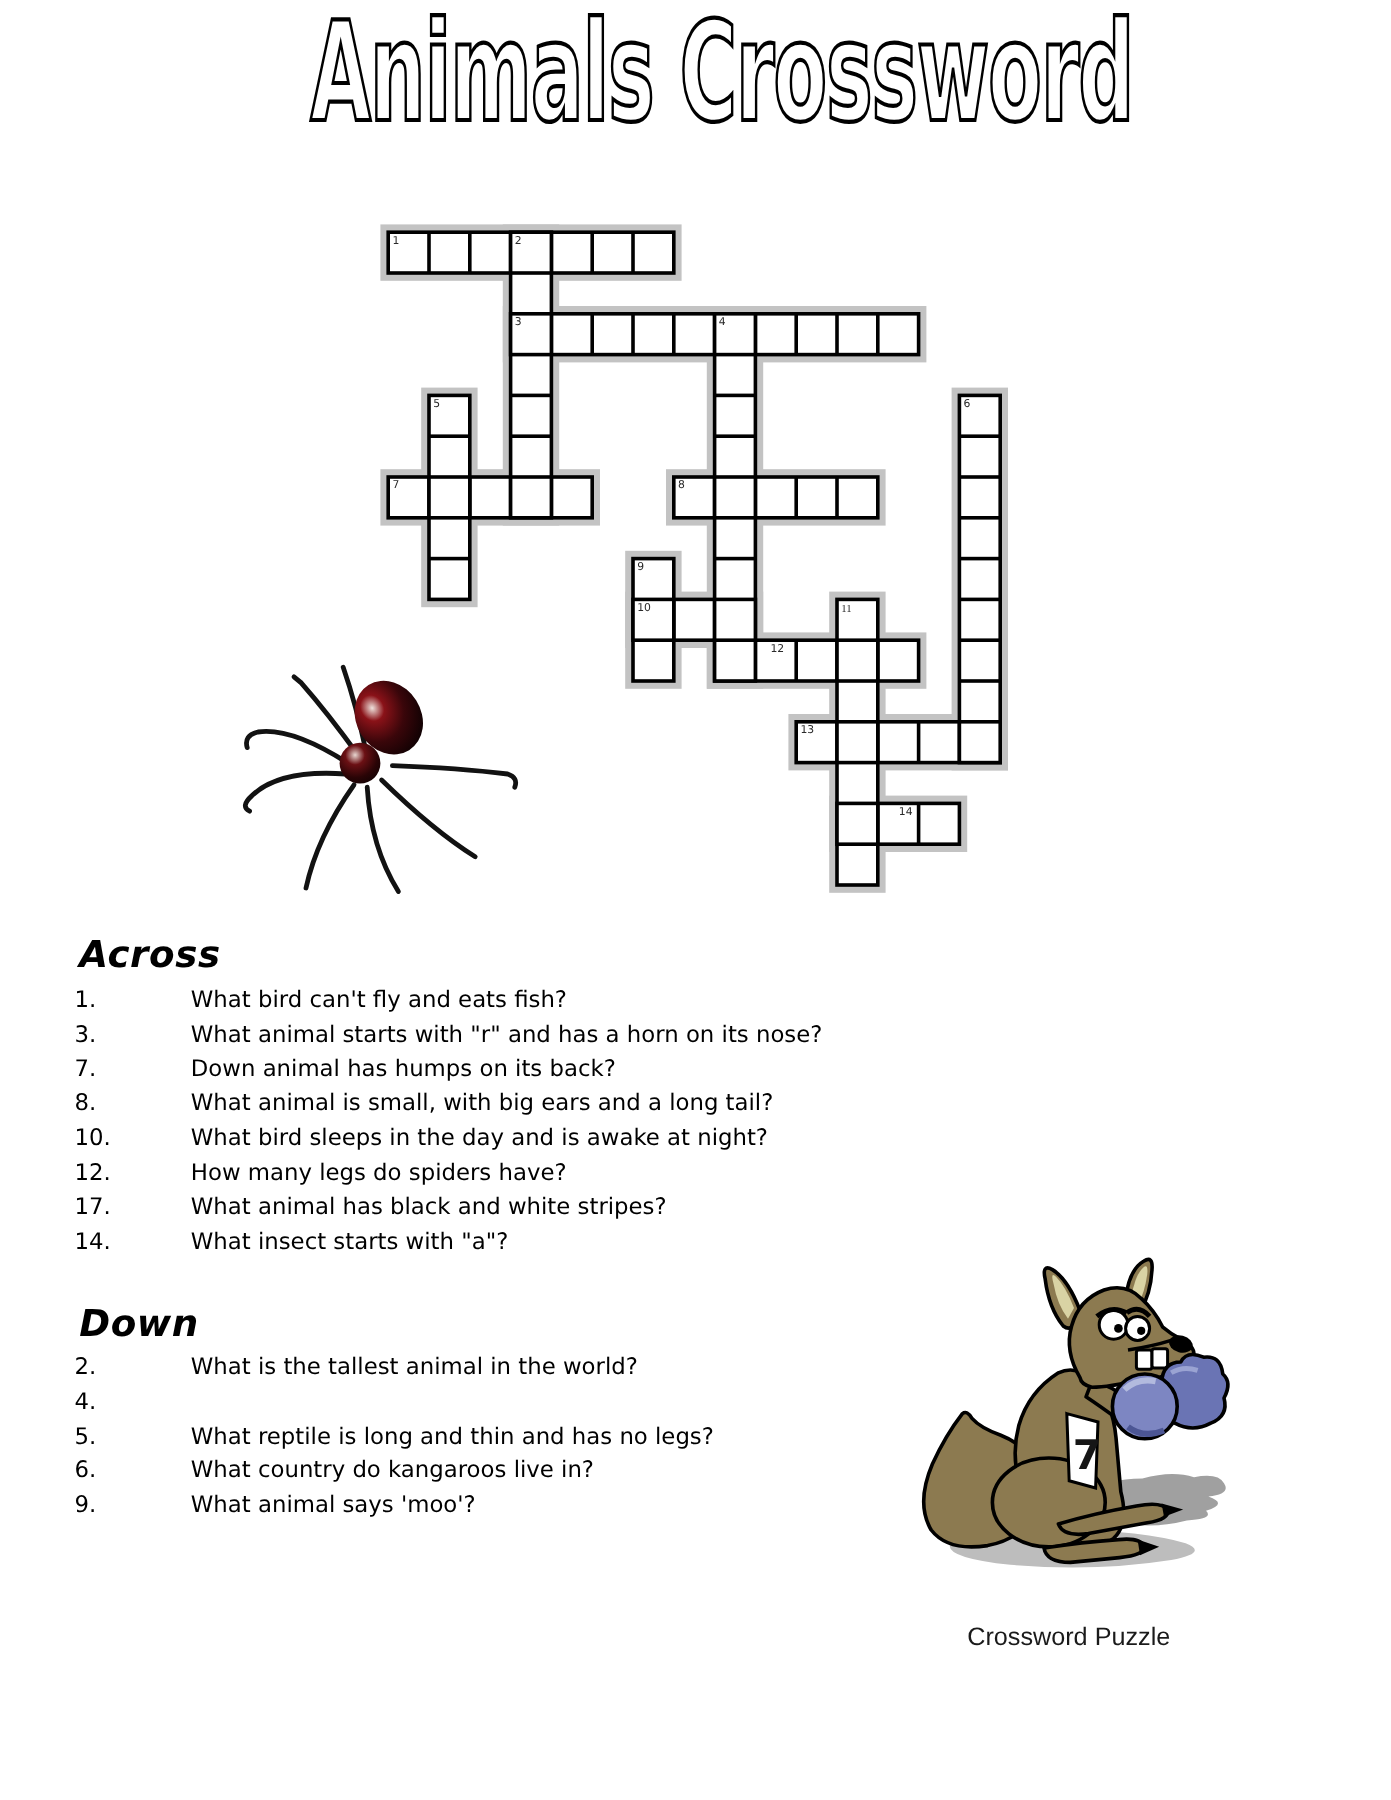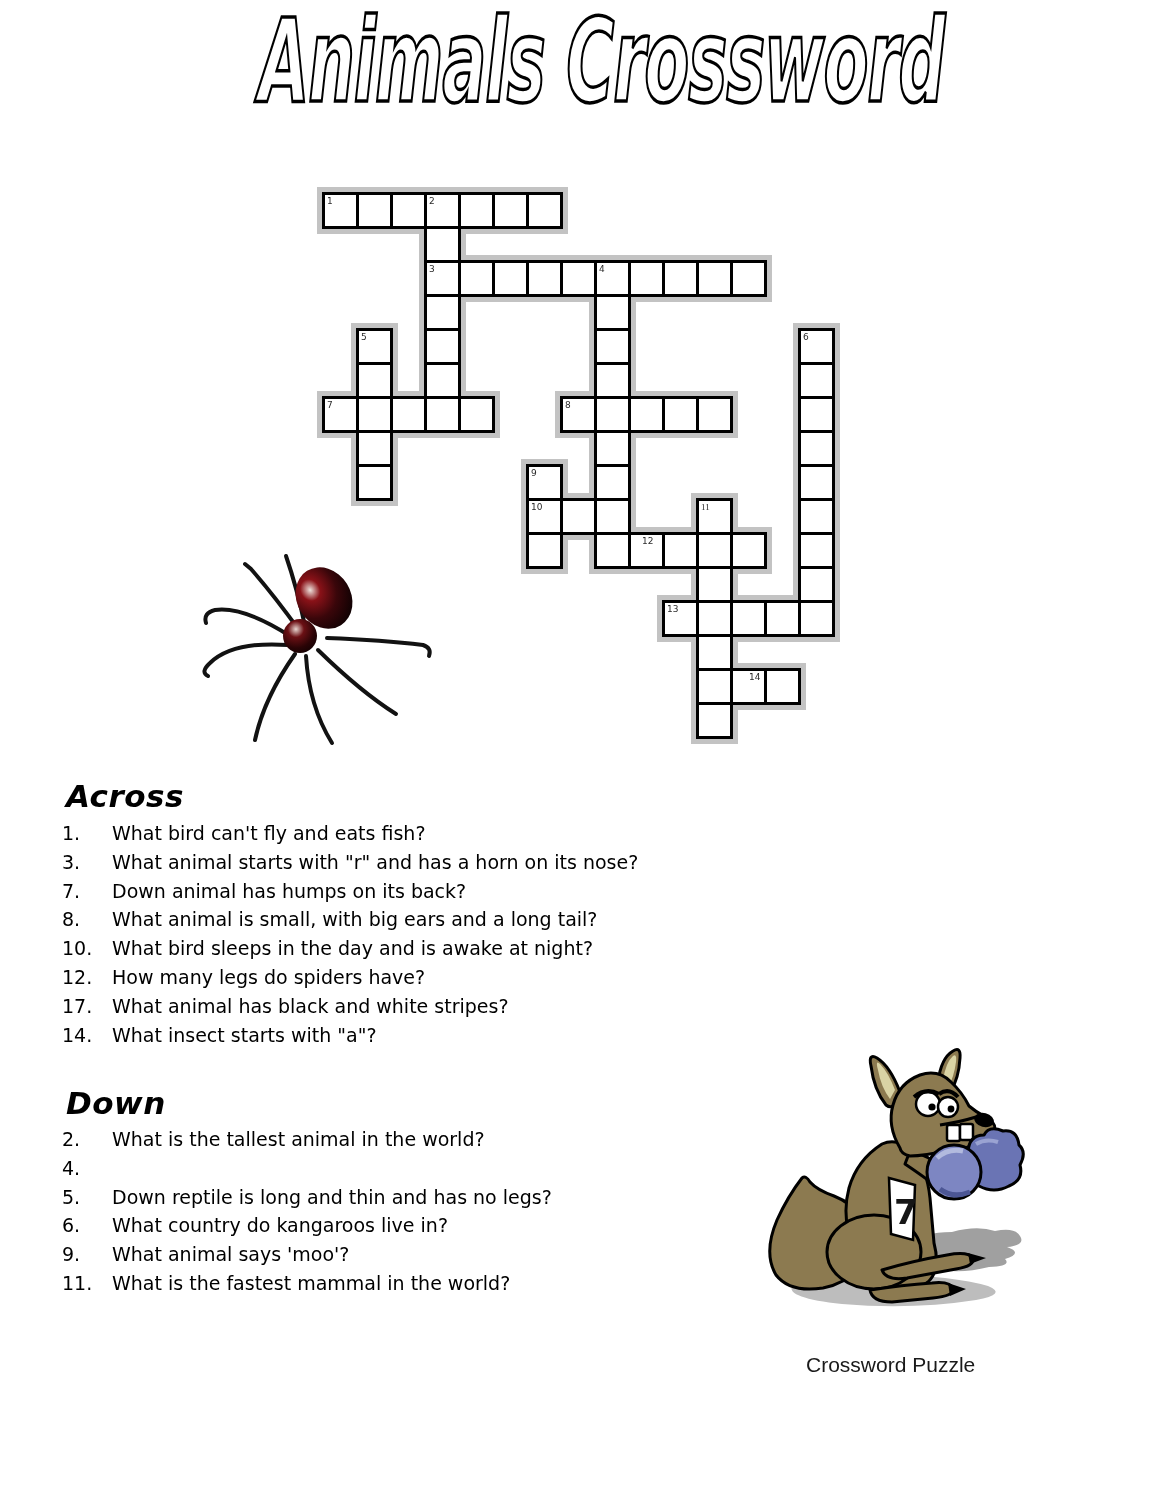--- a/index.html
+++ b/index.html
@@ -1,38 +1,38 @@
 <!DOCTYPE html>
 <html><head>
 <meta charset="utf-8">
 <style>
   html,body{margin:0;padding:0;background:#fff;}
   body{width:1159px;height:1500px;position:relative;font-family:"DejaVu Sans",sans-serif;overflow:hidden;}
   .page{position:absolute;left:0;top:0;width:1159px;height:1500px;background:#ffffff;}
 
   
-  .title-wrap{position:absolute;top:4px;left:0;width:1159px;text-align:right;font-style:italic;}
+  .title-wrap{position:absolute;top:4px;left:0;width:1159px;text-align:right;}
   .title{display:inline-block;margin:0;font-size:115px;line-height:1;font-weight:bold;
          color:#ffffff;-webkit-text-stroke:3.5px #000;letter-spacing:-2px;
          transform:scaleX(0.57);transform-origin:center top;white-space:nowrap;}
 
   
   #grid{position:absolute;left:0;top:0;width:1159px;height:1500px;pointer-events:none;}
   #grid *{pointer-events:auto;}
   .word-shadow{position:absolute;background:#c3c3c3;}
   .word-block{position:absolute;background:#000;display:grid;gap:3px;padding:3px;box-sizing:border-box;}
   .cell{background:#ffffff;}
   .cell-num{position:absolute;font-size:9px;line-height:9px;color:#2a2a2a;font-family:"DejaVu Sans",sans-serif;}
 
   
   .section-heading{position:absolute;margin:0;font-size:31px;font-weight:bold;color:#000;letter-spacing:0.5px;font-style:italic;}
   .clues{position:absolute;}
   .clue{display:flex;height:28.8px;align-items:flex-start;font-size:19px;color:#000;}
   .clue-num{width:50px;flex:none;}
-  .clue-text{white-space:nowrap;}
+  .clue-text{white-space:nowrap;margin-left:47px;}
 
   .footer-caption{position:absolute;left:806px;top:1353px;font-size:21px;color:#1a1a1a;
                   font-family:"Liberation Sans",sans-serif;}
 
   svg{position:absolute;overflow:visible;}
 </style>
 </head>
 <body>
 
 <div class="page">
@@ -257,33 +257,29 @@
     <div id="down-clues" class="clues" style="left:62px;top:1128px">
         <div class="clue">
           <span class="clue-num">2.</span>
           <span class="clue-text">What is the tallest animal in the world?</span>
         </div>
         <div class="clue">
           <span class="clue-num">4.</span>
         </div>
         <div class="clue">
           <span class="clue-num">5.</span>
-          <span class="clue-text">Down reptile is long and thin and has no legs?</span>
+          <span class="clue-text">What reptile is long and thin and has no legs?</span>
         </div>
         <div class="clue">
           <span class="clue-num">6.</span>
           <span class="clue-text">What country do kangaroos live in?</span>
         </div>
         <div class="clue">
           <span class="clue-num">9.</span>
           <span class="clue-text">What animal says 'moo'?</span>
-        </div>
-        <div class="clue">
-          <span class="clue-num">11.</span>
-          <span class="clue-text">What is the fastest mammal in the world?</span>
         </div>
       </div>
   </section>
 
   <svg style="left:762px;top:1048px" width="265" height="275" viewBox="0 0 265 275">
     <g>
       <path d="M30,238 Q62,224 122,226 Q192,228 226,238 Q246,246 214,252 Q150,262 80,256 Q24,250 30,238 Z" fill="#bdbdbd"></path>
       <path d="M148,196 Q160,184 190,184 Q215,177 233,183 Q253,179 258,188 Q264,197 245,199 Q262,205 243,211 Q250,218 227,219 Q196,227 168,220 Q143,212 148,196 Z" fill="#a0a0a0"></path>
     </g>
     <g stroke="#000" stroke-width="3" stroke-linejoin="round">

